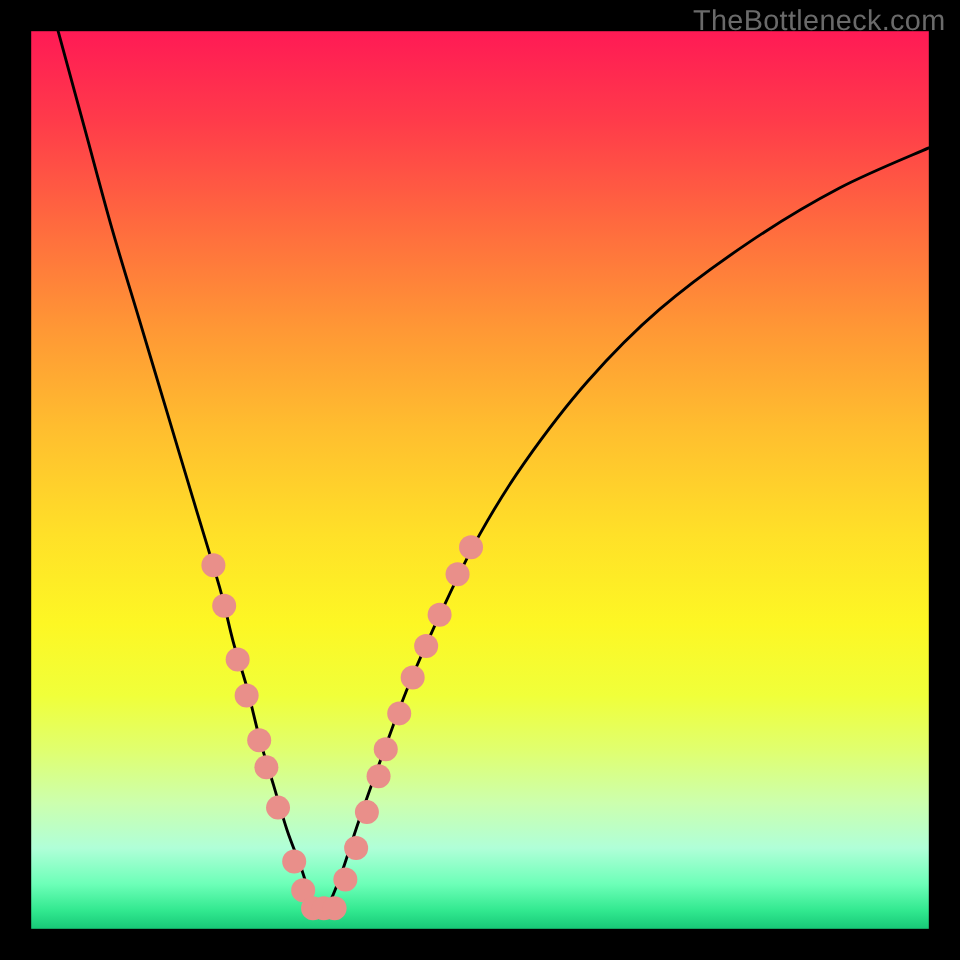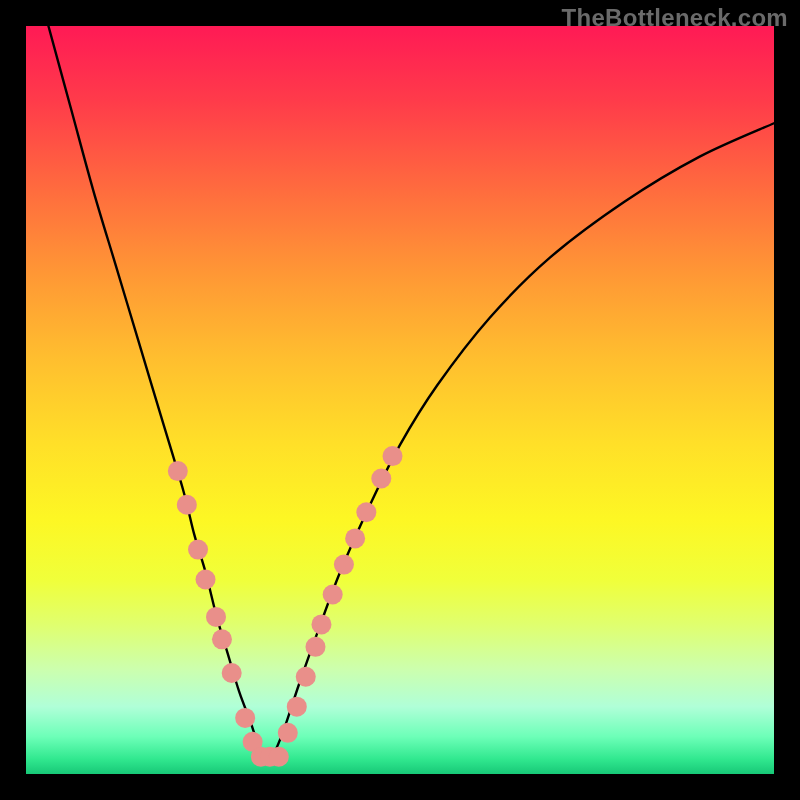--- a/index.html
+++ b/index.html
@@ -32,21 +32,21 @@
       #6dffb8 95%,
       #31e88f 98%,
       #17c877 100%);
   }
   .watermark {
     position: absolute;
     top: 4px;
     right: 12px;
     color: #6a6a6a;
     font-size: 24px;
-    font-weight: 700;
+    font-weight: 400;
     letter-spacing: 0.3px;
     user-select: none;
   }
   svg.overlay {
     position: absolute;
     left: 0;
     top: 0;
     width: 748px;
     height: 748px;
     overflow: visible;

